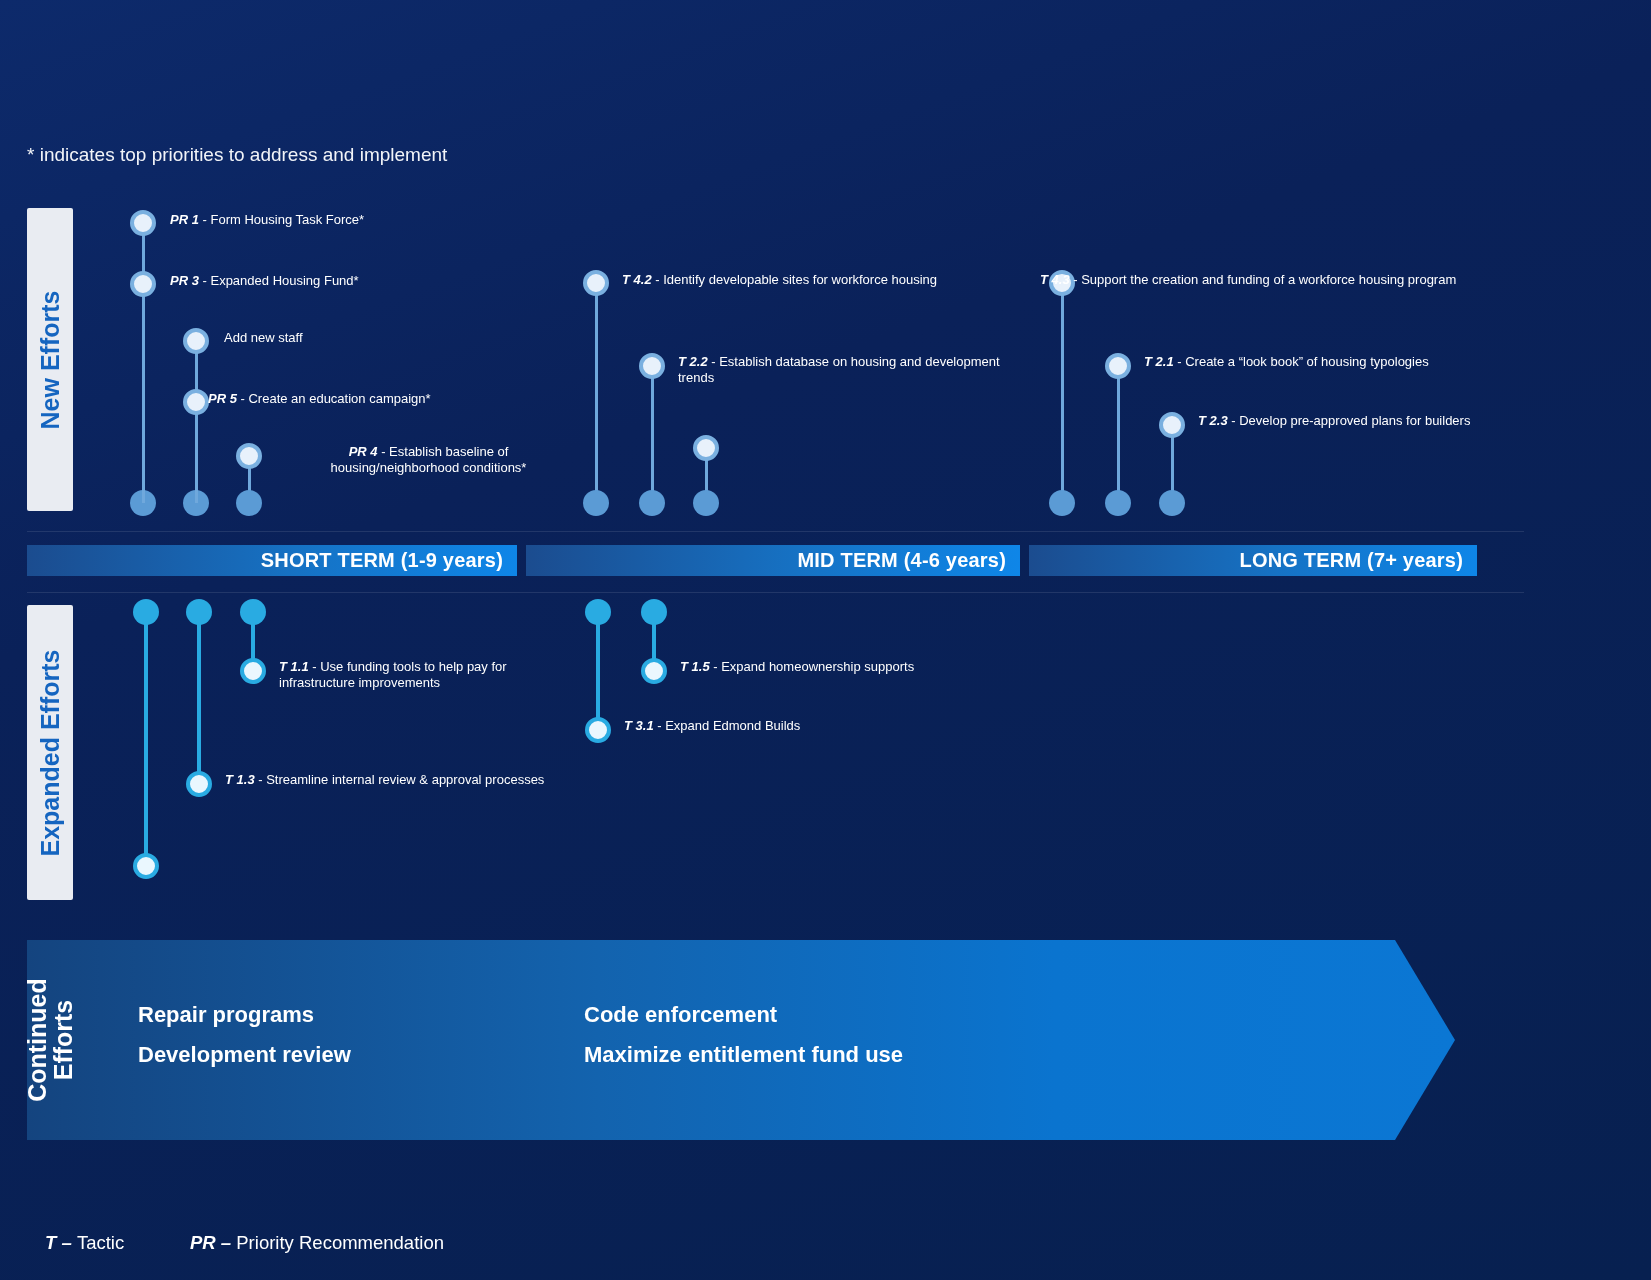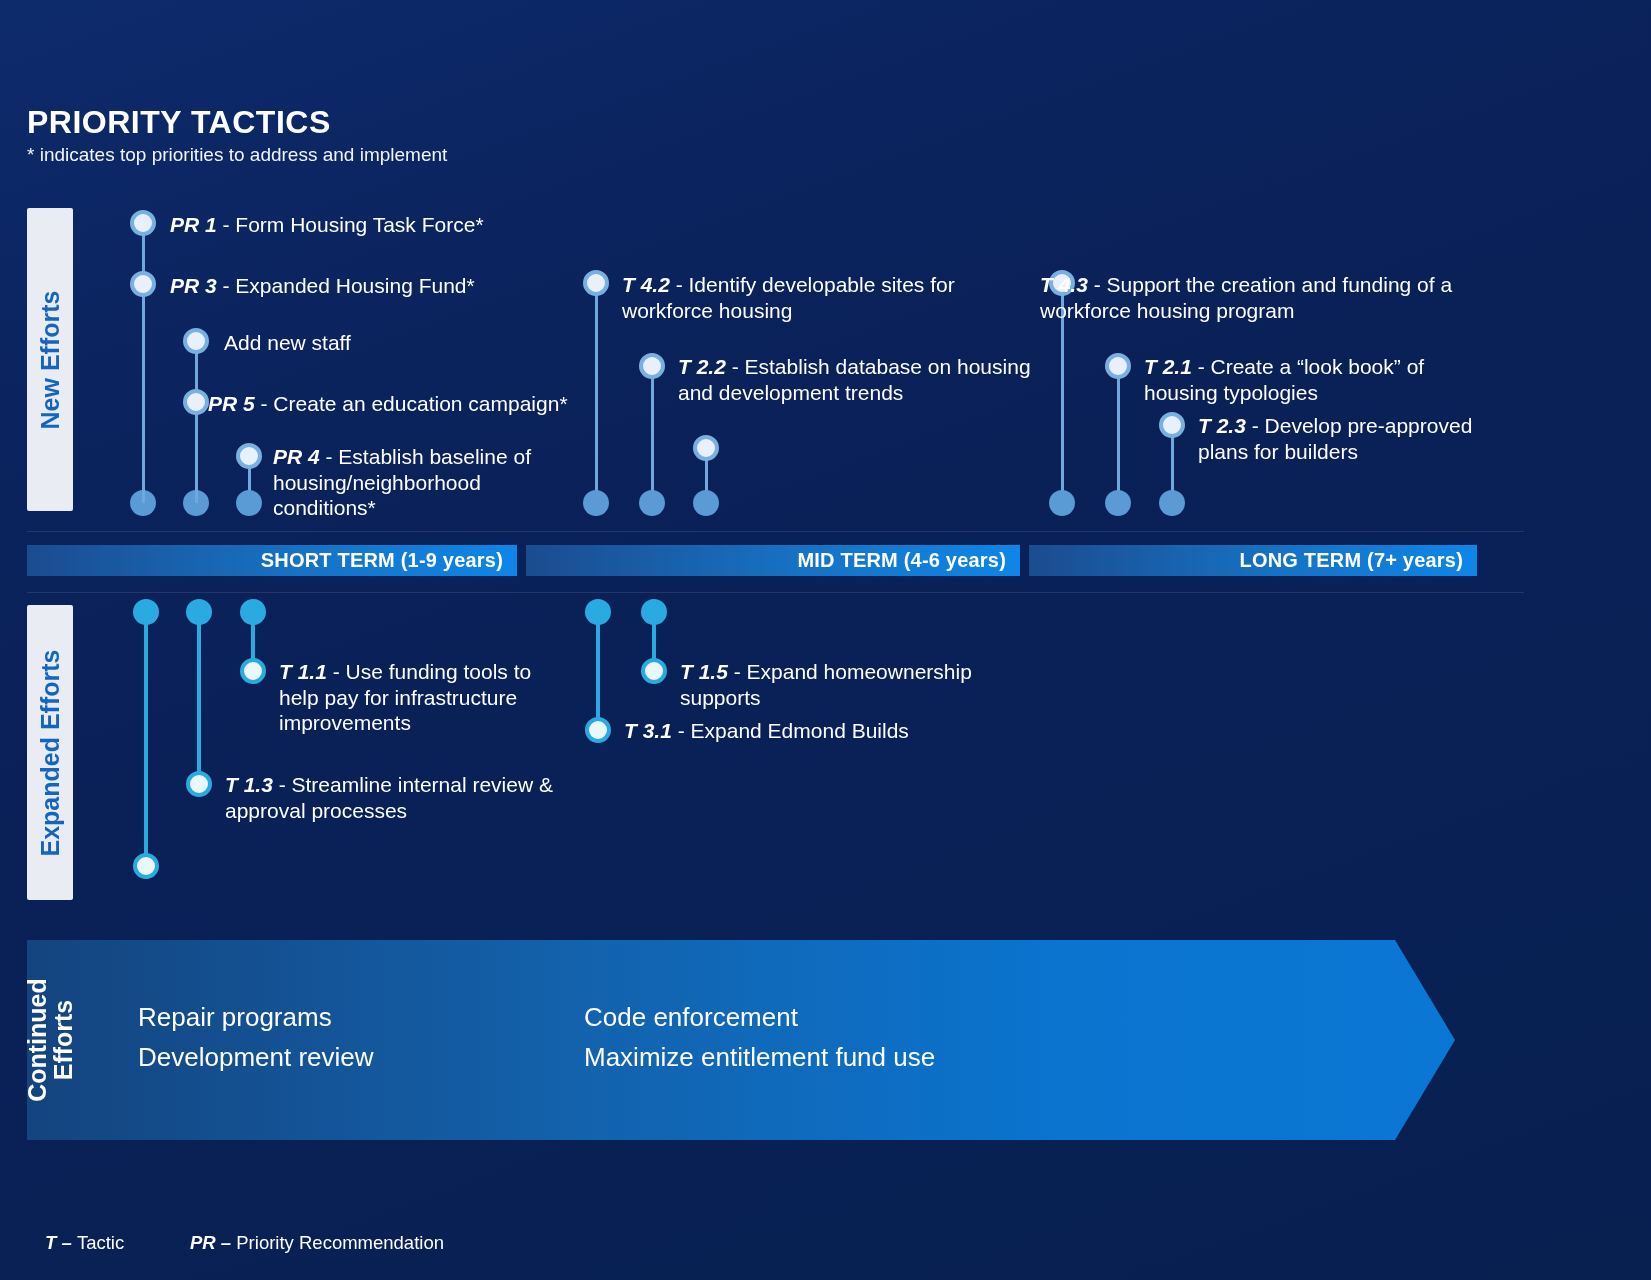--- a/index.html
+++ b/index.html
@@ -39,53 +39,52 @@
   .node{position:absolute;border-radius:50%;}
   
   .node.marker{width:26px;height:26px;background:#e8f1fb;
     border:4px solid #7ab0e0;box-sizing:border-box;}
   .node.marker.cy{border-color:#29abe2;background:#eaf7fe;}
   
   .node.anchor{width:26px;height:26px;background:#5b9bd5;}
   .node.anchor.cy{background:#29abe2;}
 
   
-  .lbl{position:absolute;font-size:21px;line-height:1.22;color:#ffffff;}
+  .lbl{position:absolute;font-size:13px;line-height:1.22;color:#ffffff;}
   .lbl b{font-weight:bold;font-style:italic;}
 
   
   .tl{position:absolute;height:31px;display:flex;align-items:center;
     justify-content:flex-end;padding-right:14px;box-sizing:border-box;
     font-weight:bold;font-size:20px;color:#ffffff;letter-spacing:.2px;}
   #tl-short{left:27px;top:545px;width:490px;
     background:linear-gradient(90deg,#1b4c8f 0%,#1672c4 55%,#0e86e8 100%);}
   #tl-mid{left:526px;top:545px;width:494px;
     background:linear-gradient(90deg,#1b4c8f 0%,#1672c4 55%,#0e86e8 100%);}
   #tl-long{left:1029px;top:545px;width:448px;
     background:linear-gradient(90deg,#1b4c8f 0%,#1672c4 55%,#0e86e8 100%);}
 
   
   .rule{position:absolute;left:27px;width:1497px;height:1px;background:rgba(255,255,255,.10);}
 
   
   .contband{position:absolute;left:27px;top:940px;width:1428px;height:200px;
     background:linear-gradient(90deg,#14447f 0%,#1363ae 40%,#0a74cf 72%,#0b77d4 100%);
     clip-path:polygon(0 0, 1368px 0, 1428px 100px, 1368px 200px, 0 200px);}
-  .cont-item{position:absolute;font-size:26px;color:#ffffff;}
+  .cont-item{position:absolute;font-size:22px;color:#ffffff;font-weight:bold;}
 
   
   .legend{position:absolute;top:1232px;font-size:18.5px;color:#ffffff;}
   .legend b{font-weight:bold;font-style:italic;}
 </style>
 </head>
 <body>
 
 <div class="stage">
 
-  <div class="title">PRIORITY TACTICS</div>
   <div class="subtitle">* indicates top priorities to address and implement</div>
 
   <div class="sidechip" id="chip-new">
     <span class="vtxt">New Efforts</span>
   </div>
 
   <div class="stem" style="left:142px;top:223px;height:280px;"></div>
   <div class="node anchor" style="left:130px;top:490px;"></div>
   <div class="node marker" style="left:130px;top:210px;"></div>
   <div class="lbl" style="left:170px;top:212px;width:400px;">
@@ -107,21 +106,21 @@
 
   <div class="stem" style="left:195px;top:401px;height:102px;"></div>
   <div class="node marker" style="left:183px;top:389px;"></div>
   <div class="lbl" style="left:208px;top:391px;width:420px;">
     <b>PR 5</b><span> - </span><span>Create an education campaign*</span>
   </div>
 
   <div class="stem" style="left:248px;top:462px;height:41px;"></div>
   <div class="node anchor" style="left:236px;top:490px;"></div>
   <div class="node marker" style="left:236px;top:443px;"></div>
-  <div class="lbl" style="left:273px;top:444px;width:275px;">
+  <div class="lbl" style="left:291px;top:444px;width:275px;text-align:center;">
     <b>PR 4</b><span> - </span><span>Establish baseline of housing/neighborhood conditions*</span>
   </div>
 
   <div class="stem" style="left:595px;top:282px;height:221px;"></div>
   <div class="node anchor" style="left:583px;top:490px;"></div>
   <div class="node marker" style="left:583px;top:270px;"></div>
   <div class="lbl" style="left:622px;top:272px;width:400px;">
     <b>T 4.2</b><span> - </span><span>Identify developable sites for workforce housing</span>
   </div>
 

